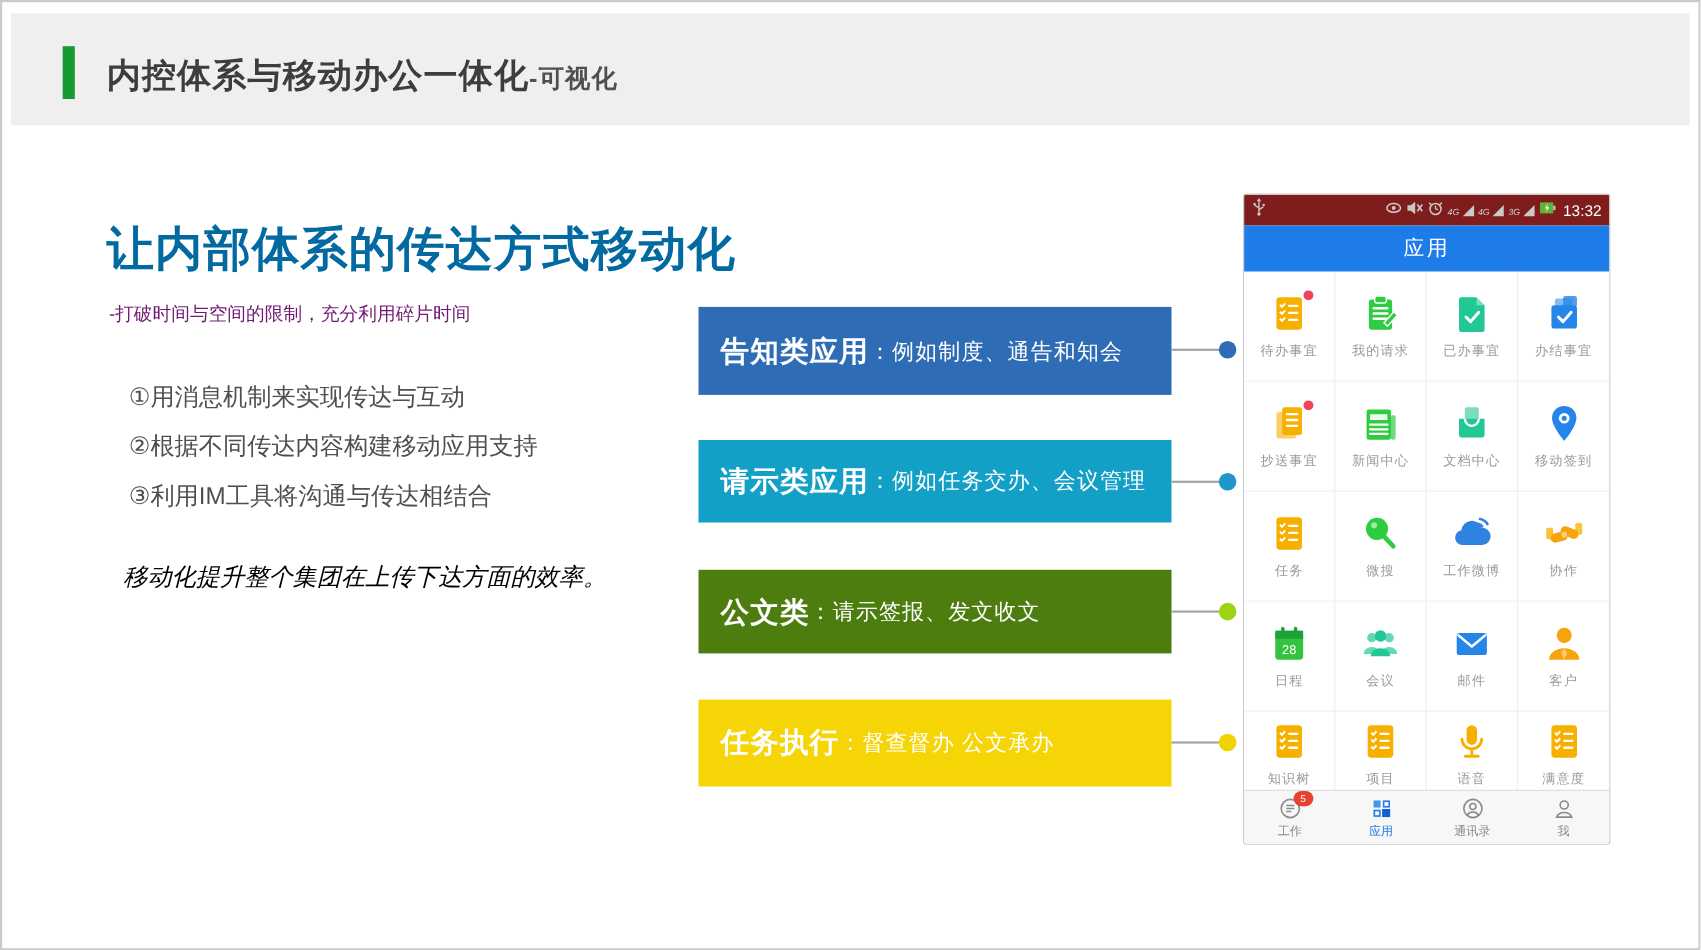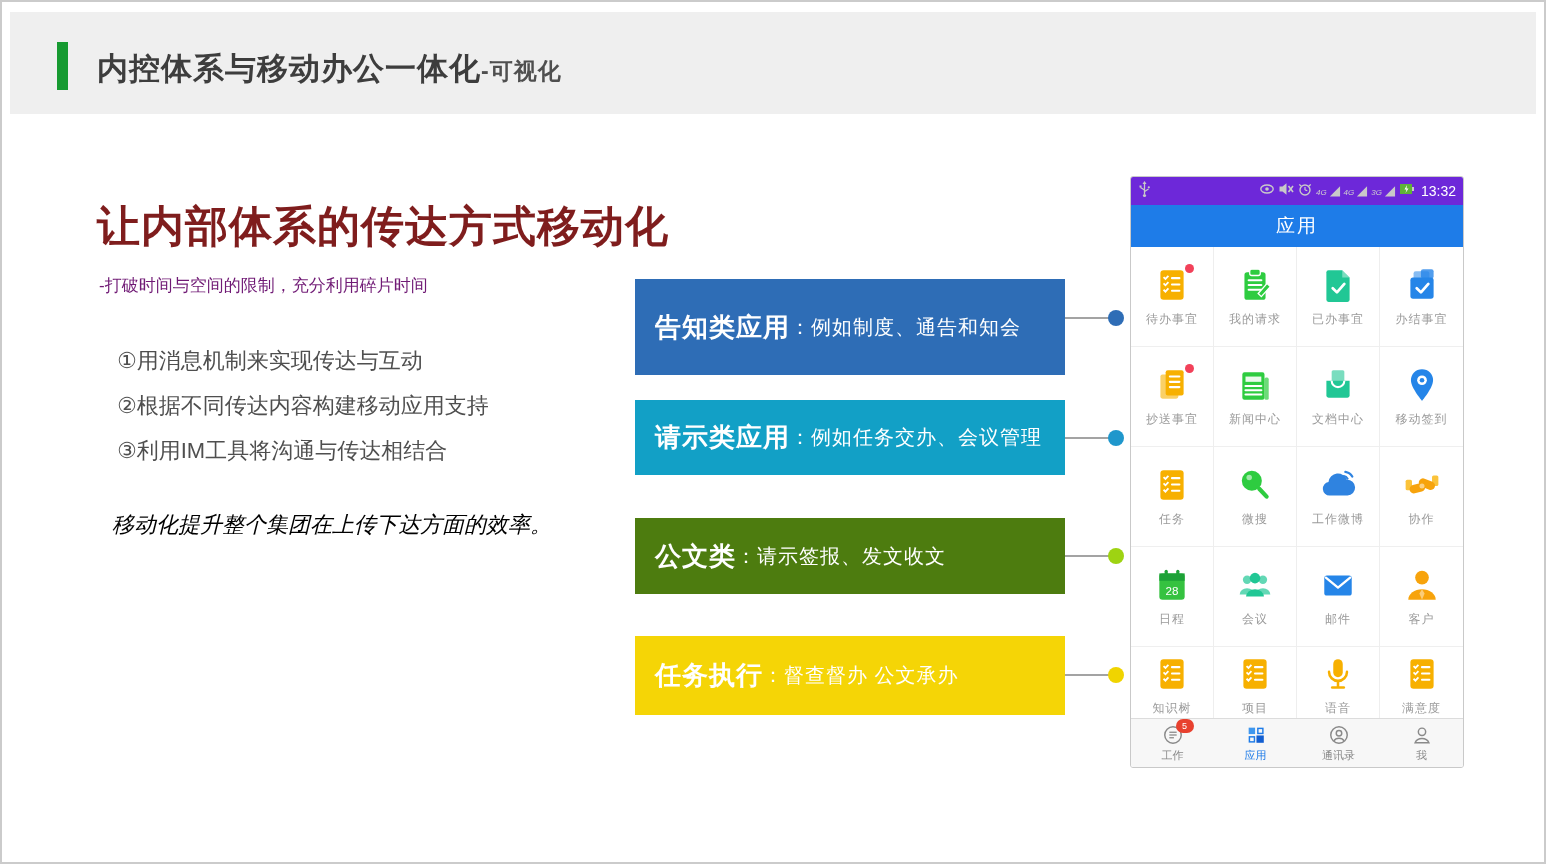--- a/index.html
+++ b/index.html
@@ -7,33 +7,33 @@
     position:relative;width:1546px;height:864px;background:#ffffff;
     border:2px solid #cbcbcb;box-sizing:border-box;overflow:hidden;
     font-family:"Liberation Sans","DejaVu Sans",sans-serif;
   }
   
   .top-strip{position:absolute;left:8px;right:8px;top:10px;height:102px;background:#efefef;}
   .accent{position:absolute;left:47px;top:30px;width:11px;height:48px;background:#169a31;}
   .h-title{position:absolute;left:87px;top:36px;font-size:31px;font-weight:bold;color:#3d3d3d;letter-spacing:1px;}
   .h-sub{font-size:23px;font-weight:bold;color:#4f4f4f;}
   
-  .main-title{position:absolute;left:95px;top:196px;margin:0;font-size:43px;font-weight:bold;color:#7f1d1d;letter-spacing:1px;}
+  .main-title{position:absolute;left:95px;top:196px;margin:0;font-size:43px;font-weight:bold;color:#0369a1;letter-spacing:1px;}
   .sub{position:absolute;left:97px;top:272px;margin:0;font-size:17px;color:#701a75;}
   .pt{position:absolute;left:115px;margin:0;font-size:22px;color:#4f4f4f;}
   .summary{position:absolute;left:110px;top:508px;margin:0;font-size:22px;color:#000000;font-style:italic;}
   
   .banner{position:absolute;left:633px;width:430px;color:#fff;display:flex;align-items:center;padding-left:20px;box-sizing:border-box;}
   .banner .lbl{font-size:26px;font-weight:bold;letter-spacing:1px;}
   .banner .dsc{font-size:20px;letter-spacing:1px;}
   .connector{position:absolute;height:2px;background:#a3a3a3;}
   .dot{position:absolute;width:16px;height:16px;border-radius:50%;}
   
   #phone{position:absolute;left:1128px;top:174px;width:334px;height:592px;background:#ffffff;border:1px solid #c9c9c9;box-sizing:border-box;border-radius:3px;overflow:hidden;}
-  .statusbar{position:absolute;left:0;top:0;right:0;height:28px;background:#6d28d9;display:flex;align-items:center;padding:0 7px;box-sizing:border-box;gap:3px;}
+  .statusbar{position:absolute;left:0;top:0;right:0;height:28px;background:#7f1d1d;display:flex;align-items:center;padding:0 7px;box-sizing:border-box;gap:3px;}
   .statusbar .grow{flex:1;}
   .sig{display:flex;align-items:flex-end;gap:1px;}
   .sig-label{font-size:8px;color:#cfcfcf;line-height:10px;}
   .status-time{color:#fff;font-size:14px;margin-left:3px;}
   .appheader{position:absolute;left:0;top:28px;right:0;height:42px;background:#1e7ce8;display:flex;align-items:center;justify-content:center;}
   .appheader span{color:#fff;font-size:19px;letter-spacing:2px;}
   #app-grid{position:absolute;left:0;top:70px;right:0;height:474px;display:grid;grid-template-columns:repeat(4,1fr);grid-template-rows:100px 100px 100px 100px 74px;background:#fff;overflow:hidden;}
   .cell{border-right:1px solid #eeeeee;border-bottom:1px solid #efefef;display:flex;flex-direction:column;align-items:center;justify-content:center;gap:7px;box-sizing:border-box;}
   .cell:nth-child(4n){border-right:none;}
   .cell.last-row{justify-content:flex-start;padding-top:8px;}
@@ -62,21 +62,21 @@
   <h1 class="main-title">让内部体系的传达方式移动化</h1>
   <p class="sub">-打破时间与空间的限制，充分利用碎片时间</p>
 
   <p class="pt" style="top:344px">①用消息机制来实现传达与互动</p>
   <p class="pt" style="top:389px">②根据不同传达内容构建移动应用支持</p>
   <p class="pt" style="top:434px">③利用IM工具将沟通与传达相结合</p>
 
   <p class="summary">移动化提升整个集团在上传下达方面的效率。</p>
 
   <div id="banners">
-      <div class="banner" style="top: 277px; height: 96px; background: rgb(46, 109, 182);">
+      <div class="banner" style="top: 277px; height: 80px; background: rgb(46, 109, 182);">
         <span class="lbl">告知类应用</span>
         <span class="dsc">：例如制度、通告和知会</span>
       </div>
       <div class="connector" style="left: 1063px; width: 45px; top: 315px;"></div>
       <div class="dot" style="left: 1106px; top: 308px; background: rgb(46, 109, 182);"></div>
       <div class="banner" style="top: 398px; height: 75px; background: rgb(18, 160, 198);">
         <span class="lbl">请示类应用</span>
         <span class="dsc">：例如任务交办、会议管理</span>
       </div>
       <div class="connector" style="left: 1063px; width: 45px; top: 434.5px;"></div>

